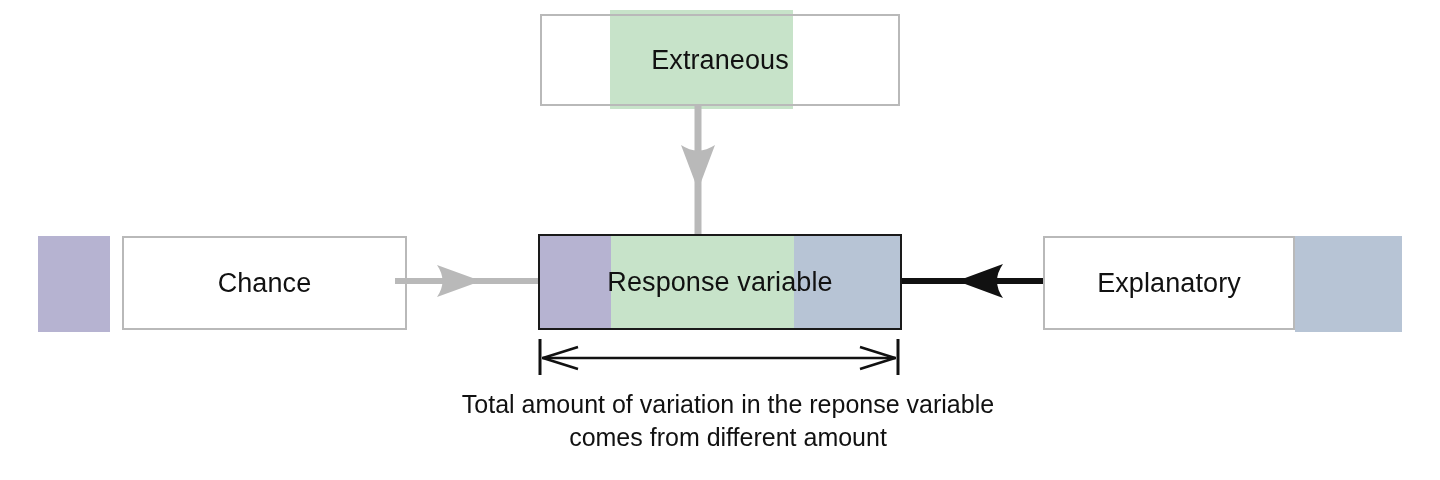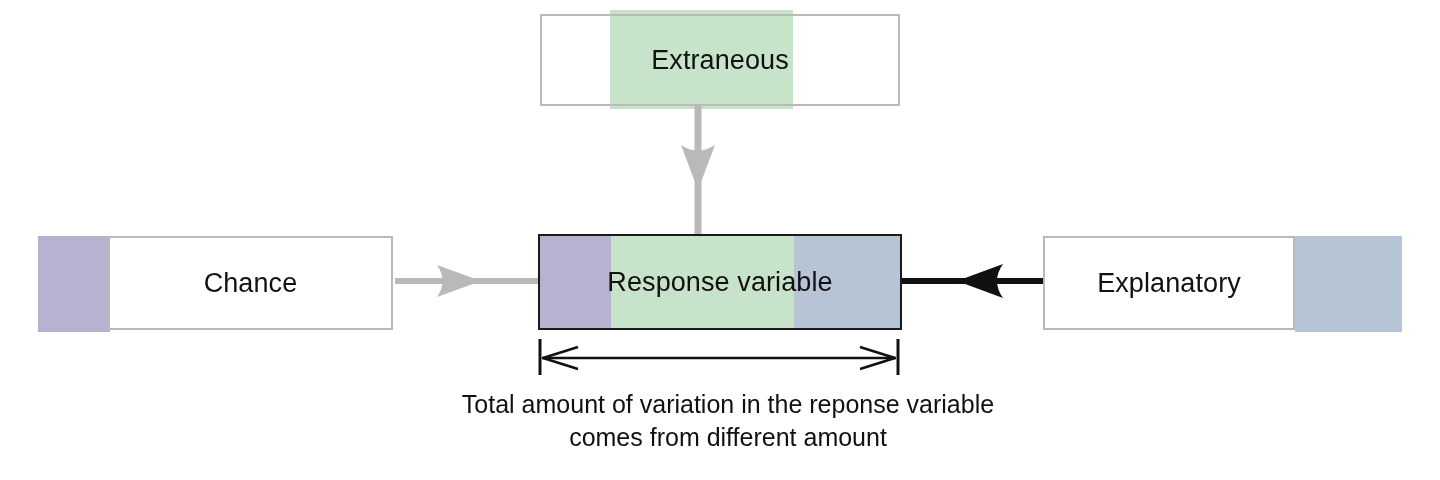--- a/index.html
+++ b/index.html
@@ -86,21 +86,21 @@
   <div class="band" style="left:610px; top:10px; width:183px; height:99px; background:#c7e3c9;"></div>
 
   <div class="node-box light-border" style="left:540px; top:14px; width:360px; height:92px;">
     <div class="node-fill" style="left:0px; top:0px; width:68px; height:100%; background:#ffffff;"></div>
     <div class="node-fill" style="right:0px; top:0px; width:104px; height:100%; background:#ffffff;"></div>
     <span class="node-label">Extraneous</span>
   </div>
 
   <div class="band" style="left:38px; top:236px; width:72px; height:96px; background:#b6b3d1;"></div>
 
-  <div class="node-box light-border" style="left:108px; top:236px; width:285px; height:94px;align-items:center;">
+  <div class="node-box light-border" style="left:122px; top:236px; width:285px; height:94px;align-items:center;">
     <div class="node-fill" style="left:0px; top:0px; width:100%; height:100%; background:#ffffff;"></div>
     <span class="node-label">Chance</span>
   </div>
 
   <div class="band" style="left:1295px; top:236px; width:107px; height:96px; background:#b7c4d5;"></div>
 
   <div class="node-box dark-border" style="left:538px; top:234px; width:364px; height:96px;">
     <div class="node-fill" style="left:0px; top:0px; width:71px; height:100%; background:#b6b3d1;"></div>
     <div class="node-fill" style="left:71px; top:0px; width:183px; height:100%; background:#c7e3c9;"></div>
     <div class="node-fill" style="left:254px; top:0px; width:106px; height:100%; background:#b7c4d5;"></div>

